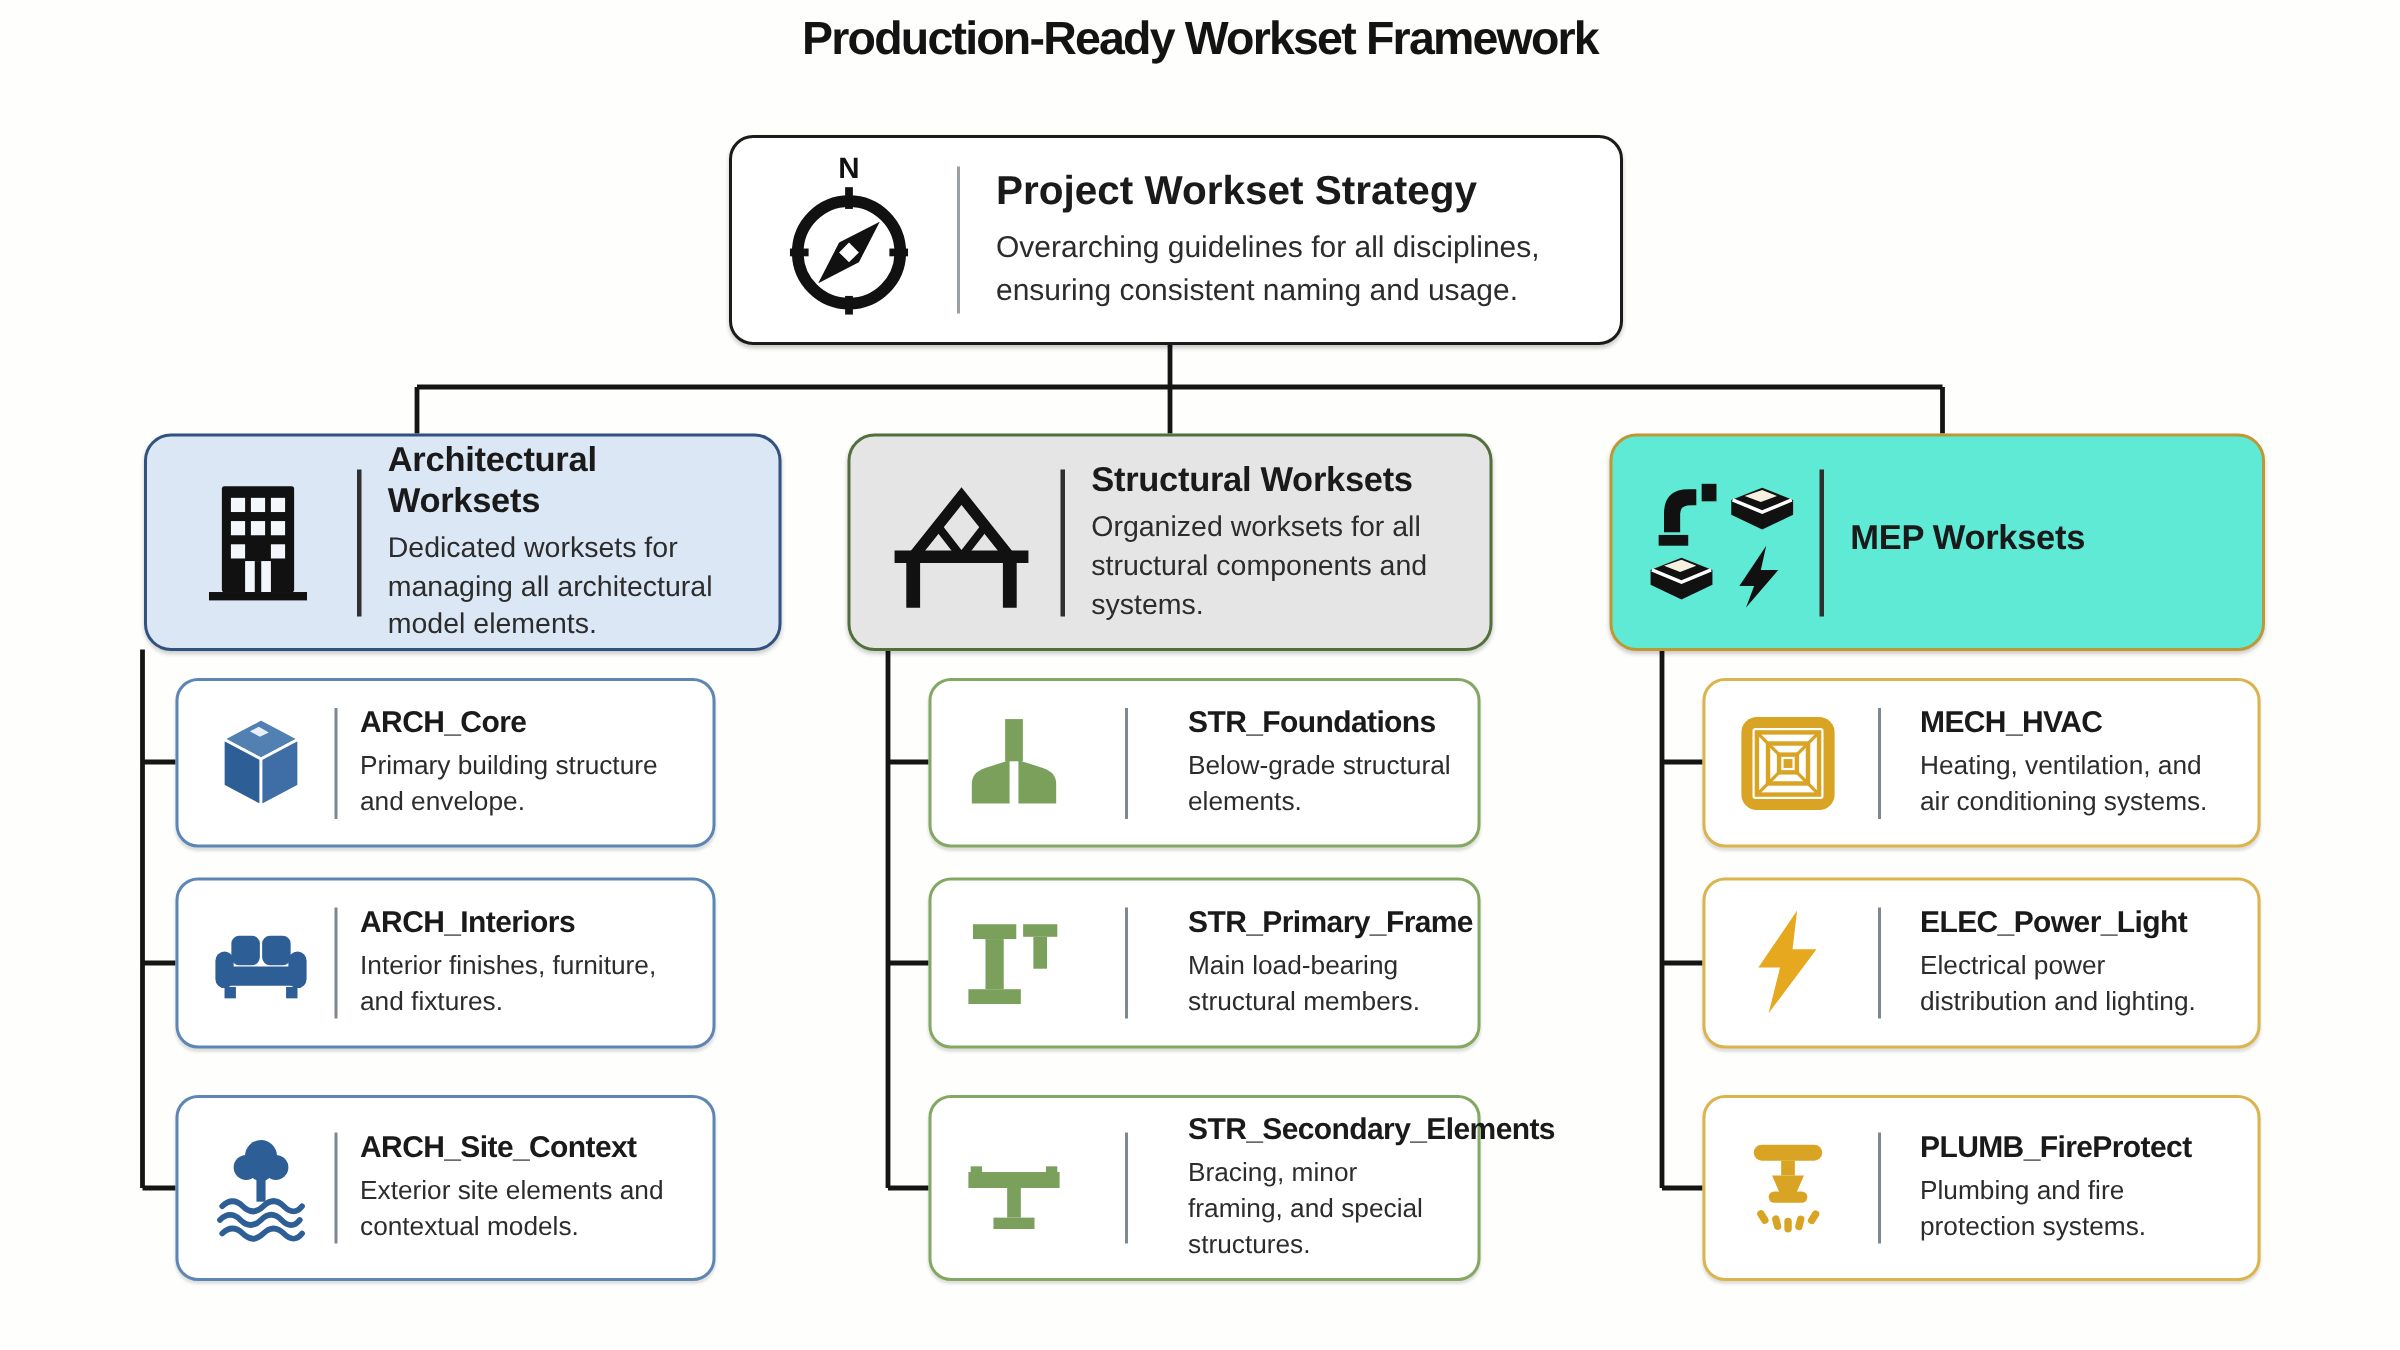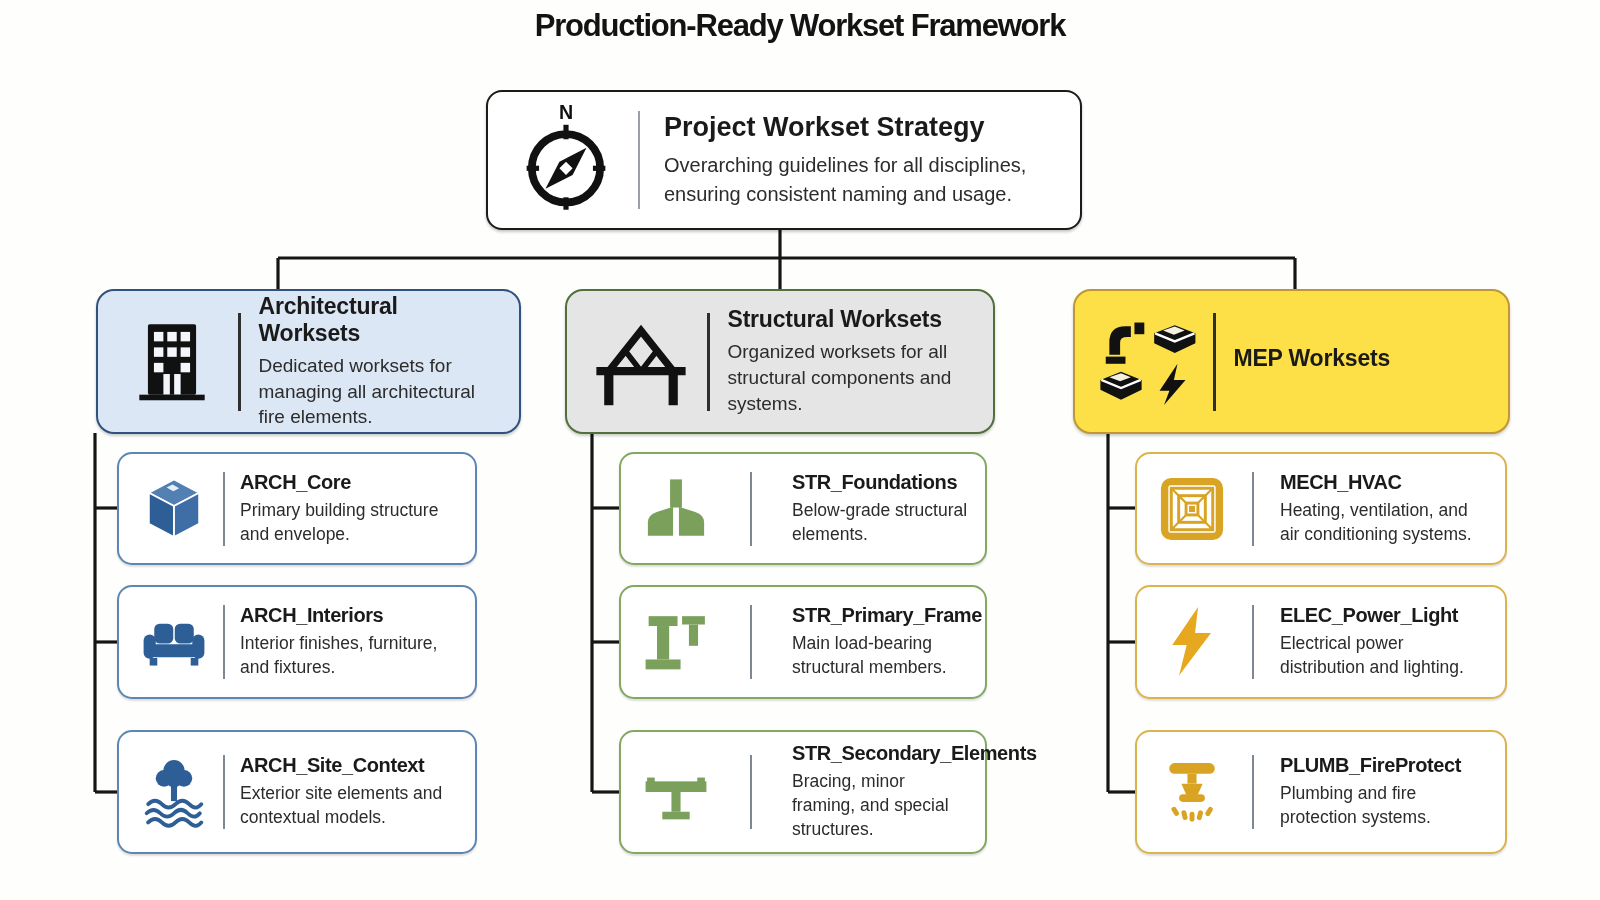--- a/index.html
+++ b/index.html
@@ -16,21 +16,21 @@
   #connectors{position:absolute;left:0;top:0;z-index:1;}
   .node{
     position:absolute;display:flex;align-items:center;z-index:2;
     background:#ffffff;border:2px solid #701a75;box-sizing:border-box;
   }
   .root{border:2.5px solid #1b1b1b;border-radius:16px;box-shadow:0 2px 3px rgba(0,0,0,.22);padding:0 22px;}
   .cat{border-radius:18px;border-width:2px;box-shadow:0 2px 3px rgba(0,0,0,.20);padding:0 18px;}
   .child{border-radius:15px;box-shadow:0 2px 2px rgba(0,0,0,.13);padding:0 14px;}
   .b-arch{background:#dbe7f4;border-color:#31527f;margin-left:36px;}
   .b-str{background:#e5e5e5;border-color:#52703c;}
-  .b-mep{background:#fde047;border-color:#bf9733;padding-left:16px;}
+  .b-mep{background:#5eead4;border-color:#bf9733;padding-left:16px;}
   .c-arch{border-color:#5e86b4;}
   .c-str{border-color:#83a862;gap:25px;}
   .c-mep{border-color:#dcb44e;gap:11px;}
   .icon-cell{flex:none;display:flex;align-items:center;justify-content:center;}
   .root .icon-cell{width:112px;height:124px;}
   .cat .icon-cell{width:112px;height:104px;}
   .child .icon-cell{width:82px;height:84px;}
   .vdiv{flex:none;align-self:center;}
   .root .vdiv{width:2px;height:98px;background:#9aa0a6;margin:0 24px 0 16px;}
   .cat .vdiv{width:2.5px;height:98px;background:#2f2f2f;margin:0 18px 0 10px;}
@@ -111,21 +111,21 @@
           <rect x="60" y="53" width="11" height="11"></rect>
         <rect x="40" y="66" width="20" height="24"></rect>
       </g>
       <rect x="47.5" y="66" width="5" height="24" fill="#111"></rect>
       <rect x="12" y="90" width="76" height="6.5" fill="#111"></rect>
     </svg>
   </div>
   <div class="vdiv"></div>
   <div class="txt">
     <div class="node-title">Architectural Worksets</div>
-    <div class="node-desc">Dedicated worksets for managing all architectural fire elements.</div>
+    <div class="node-desc">Dedicated worksets for managing all architectural model elements.</div>
   </div>
 </div>
 
 <div class="node cat b-str" style="left:565px;top:289px;width:430px;height:145px;">
   <div class="icon-cell">
     <svg width="92" height="92" viewBox="0 0 100 100">
       <g stroke="#111" fill="none" stroke-linecap="square">
         <path d="M6 60 H94" stroke-width="9"></path>
         <path d="M15 60 L50 16 L85 60" stroke-width="8"></path>
         <path d="M33 38 L50 60 M67 38 L50 60" stroke-width="6"></path>

